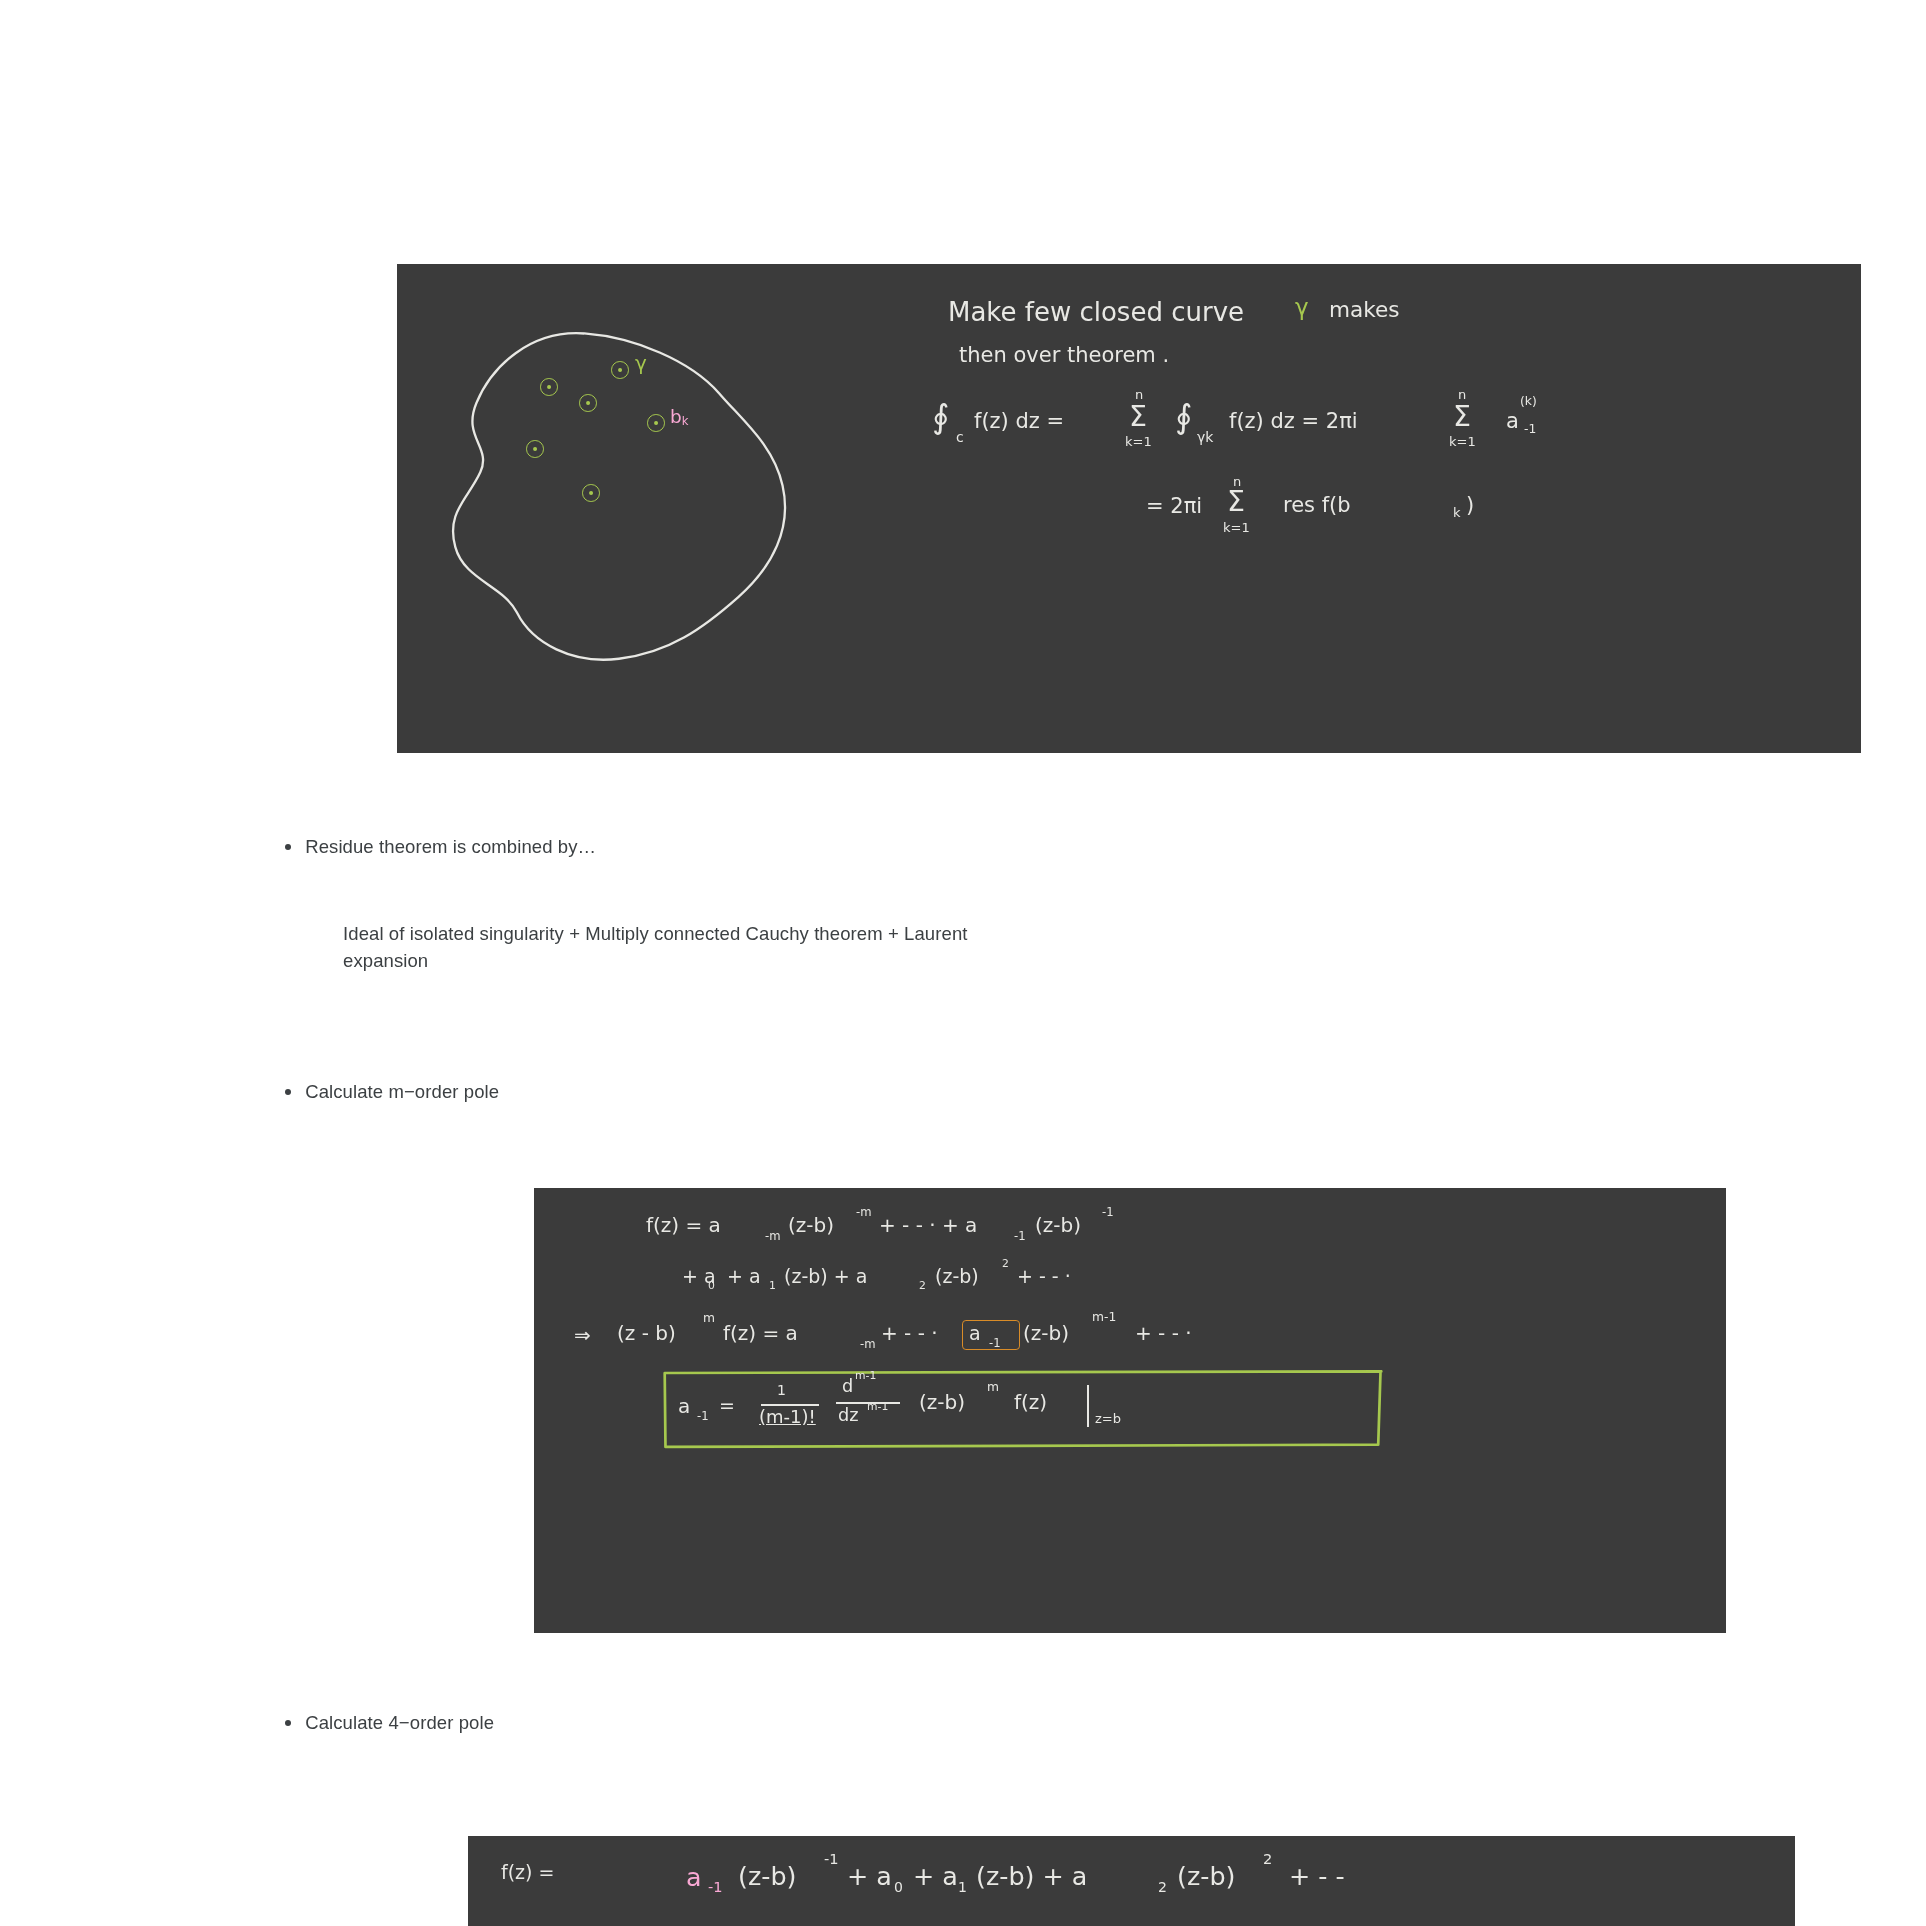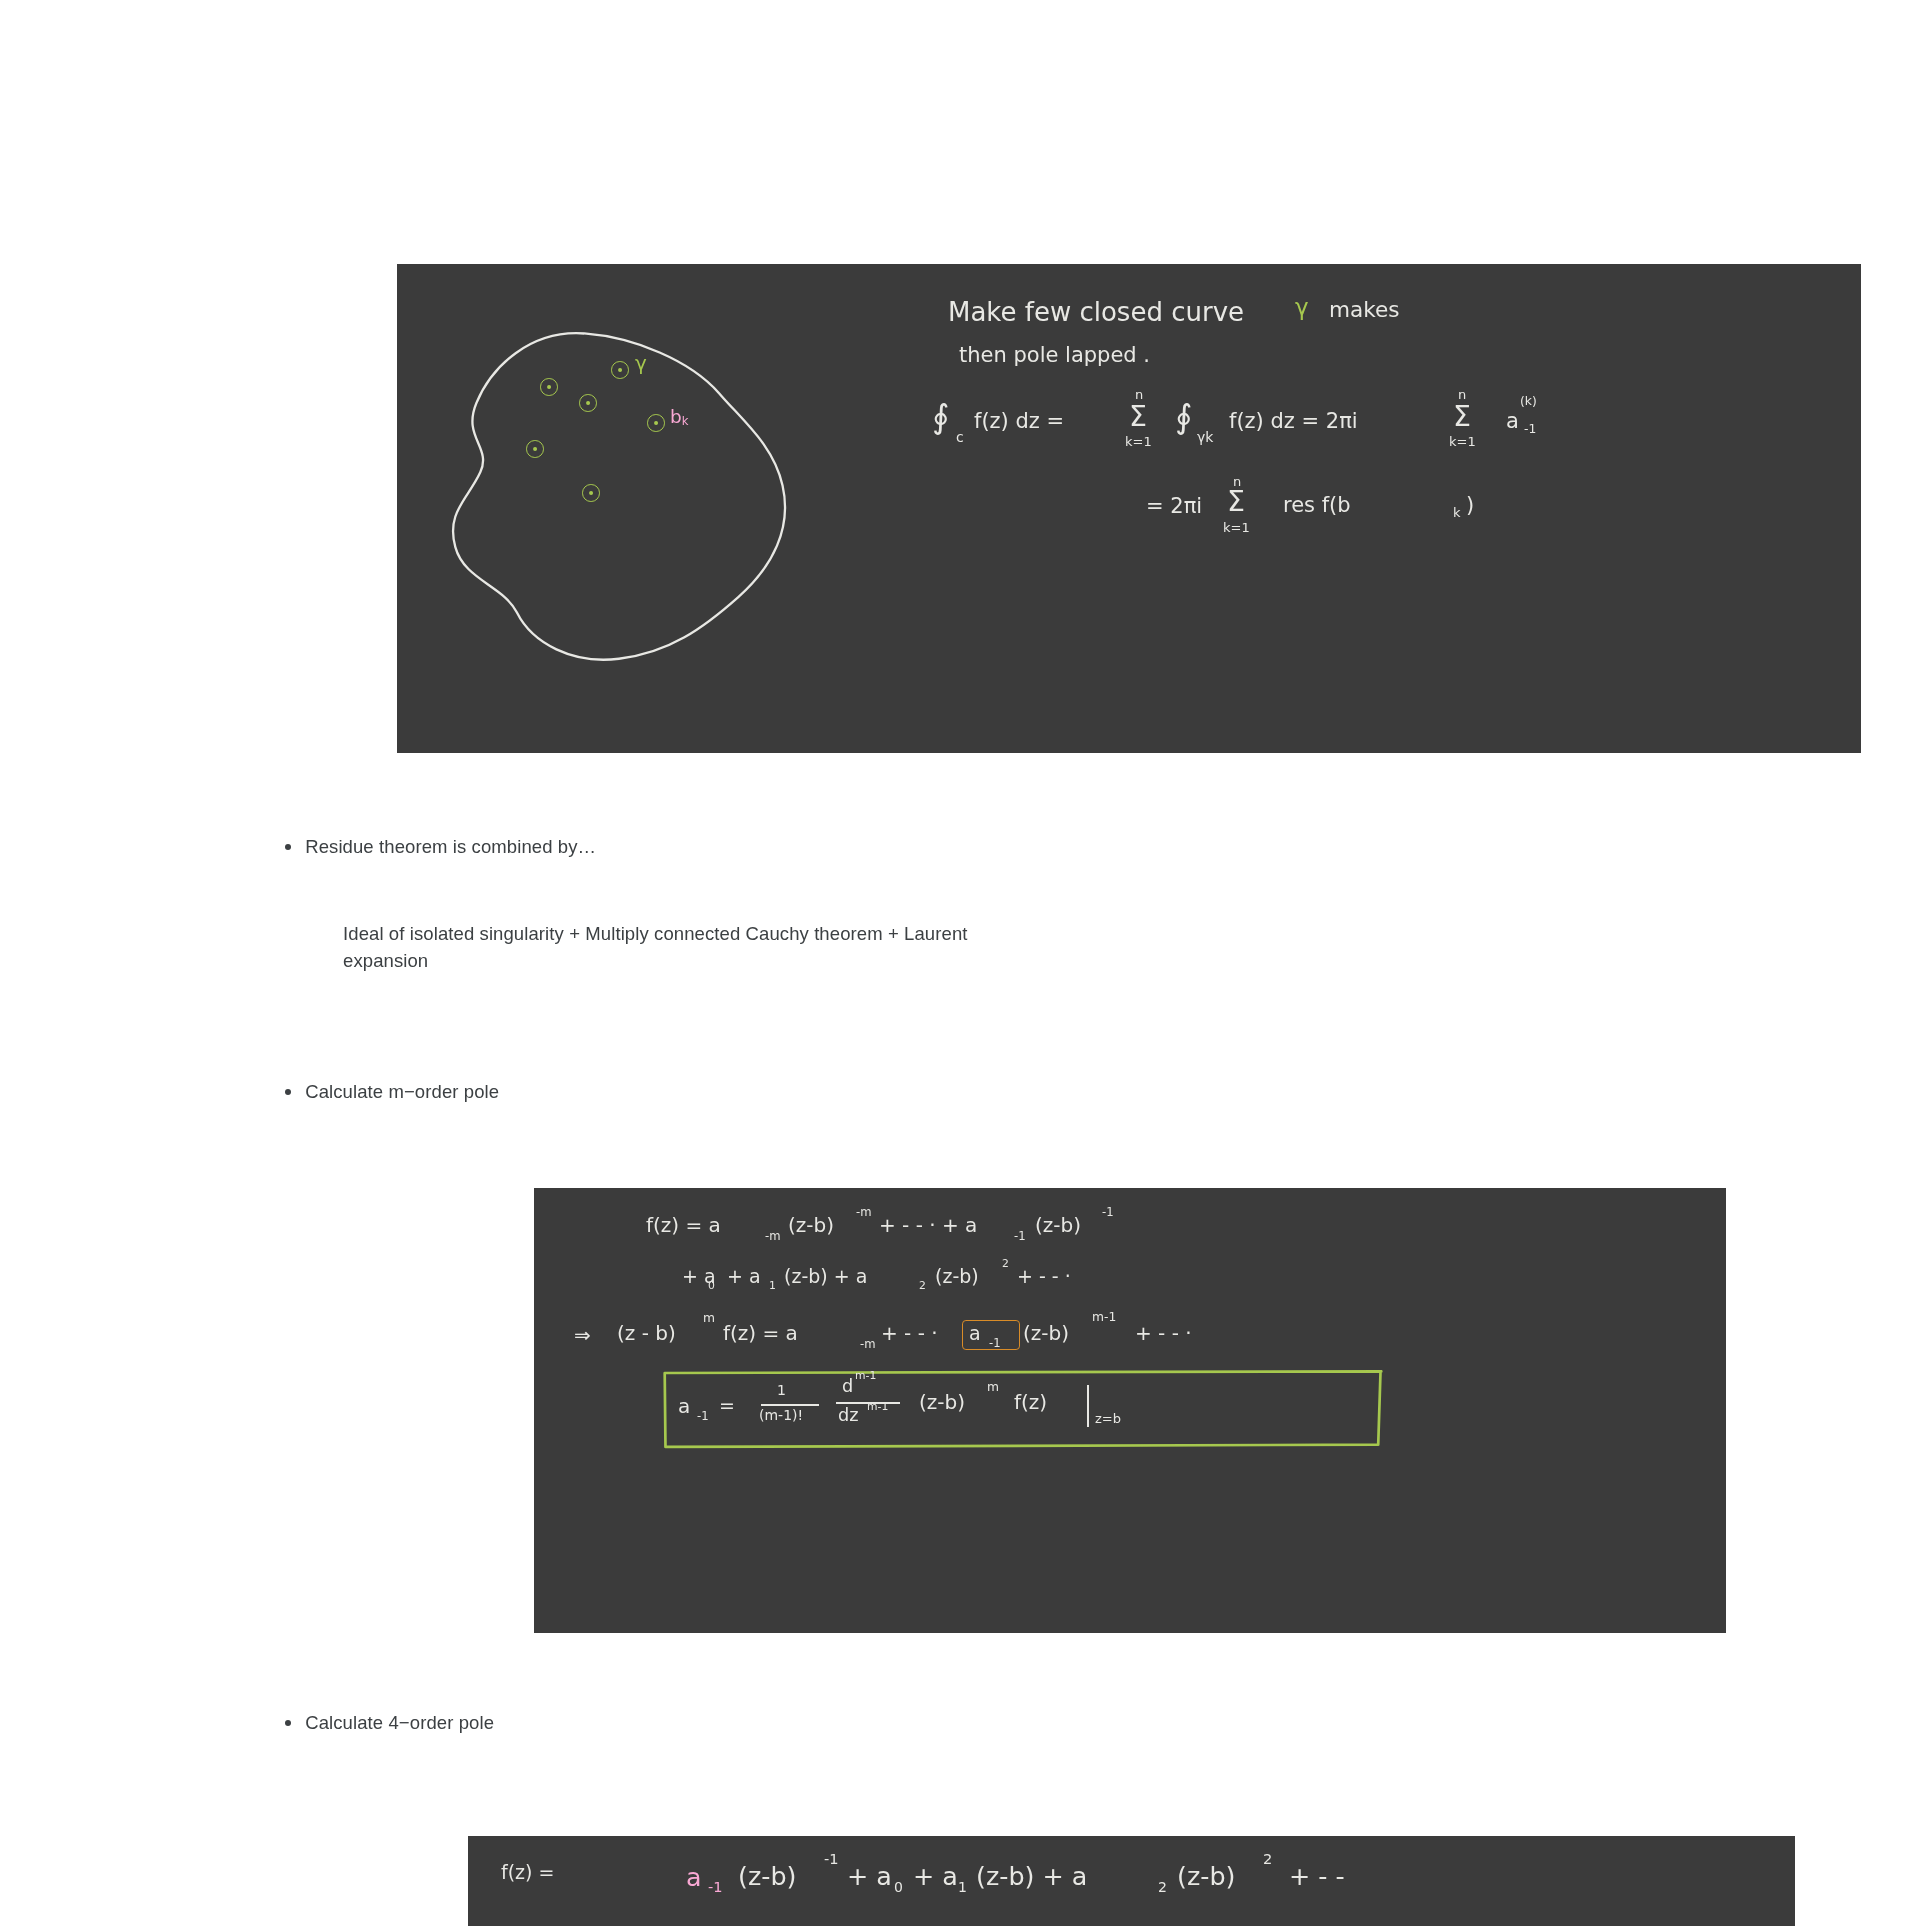--- a/index.html
+++ b/index.html
@@ -117,21 +117,21 @@
     <div class="pt" style="left:129px; top:176px;"></div>
     <div class="pt" style="left:185px; top:220px;"></div>
     <div class="pt" style="left:250px; top:150px;"></div>
 
     <div class="hw green" style="left:238px; top:89px; font-size:20px;">γ</div>
     <div class="hw orange" style="left:273px; top:143px; font-size:18.5px;"><span>b</span><span style="font-size:11.6px; vertical-align:-2.3px;">k</span></div>
 
     <div class="hw" style="left:551px; top:35px; font-size:26px;">Make  few  closed  curve</div>
     <div class="hw green" style="left:898px; top:31px; font-size:23px;">γ</div>
     <div class="hw" style="left:932px; top:35px; font-size:21.6px;">makes</div>
-    <div class="hw" style="left:562px; top:80px; font-size:21px;">then    pole lapped .</div>
+    <div class="hw" style="left:562px; top:80px; font-size:21px;">then    over theorem .</div>
 
     <div class="hw" style="left:535px; top:136px; font-size:33px;">∮</div>
     <div class="hw" style="left:559px; top:166px; font-size:14px;">c</div>
     <div class="hw" style="left:577px; top:146px; font-size:21px;">f(z) dz =</div>
     <div class="hw" style="left:732px; top:138px; font-size:28.5px;">Σ</div>
     <div class="hw" style="left:738px; top:124px; font-size:13px;">n</div>
     <div class="hw" style="left:728px; top:171px; font-size:13px;">k=1</div>
     <div class="hw" style="left:778px; top:136px; font-size:33px;">∮</div>
     <div class="hw" style="left:800px; top:166px; font-size:14px;">γk</div>
     <div class="hw" style="left:832px; top:146px; font-size:21px;">f(z) dz  =  2πi</div>
@@ -205,21 +205,21 @@
     <svg style="position:absolute; left:123px; top:181px; width:732px; height:85px;" viewBox="0 0 1900 220" width="732" height="85">
       <path d="M 20 10 L 1880 6 M 1878 6 L 1872 196 M 1872 196 L 22 202 M 22 202 L 20 10" fill="none" stroke="#a6c84e" stroke-width="7" stroke-linecap="round"></path>
     </svg>
 
     <div class="hw" style="left:144px; top:208px; font-size:20px;">a</div>
     <div class="hw" style="left:163px; top:222px; font-size:11.6px;">-1</div>
     <div class="hw" style="left:185px; top:208px; font-size:19px;">=</div>
 
     <div class="hw" style="left:243px; top:195px; font-size:14px;">1</div>
     <div class="boxline" style="left:227px; top:216px; width:58px; height:1.5px; background:#e8e8e4;"></div>
-    <div class="hw" style="left:225px; top:220px; font-size:14px;">(m-1)!</div>
+    <div class="hw" style="left:225px; top:220px; font-size:18px;text-decoration:underline;">(m-1)!</div>
 
     <div class="hw" style="left:308px; top:189px; font-size:17.7px;">d</div>
     <div class="hw" style="left:321px; top:182px; font-size:10.8px;">m-1</div>
     <div class="boxline" style="left:302px; top:214px; width:64px; height:1.5px; background:#e8e8e4;"></div>
     <div class="hw" style="left:304px; top:218px; font-size:17.7px;">dz</div>
     <div class="hw" style="left:333px; top:213px; font-size:10.8px;">m-1</div>
 
     <div class="hw" style="left:385px; top:204px; font-size:20px;">(z-b)</div>
     <div class="hw" style="left:453px; top:193px; font-size:12.3px;">m</div>
     <div class="hw" style="left:480px; top:204px; font-size:20px;">f(z)</div>

